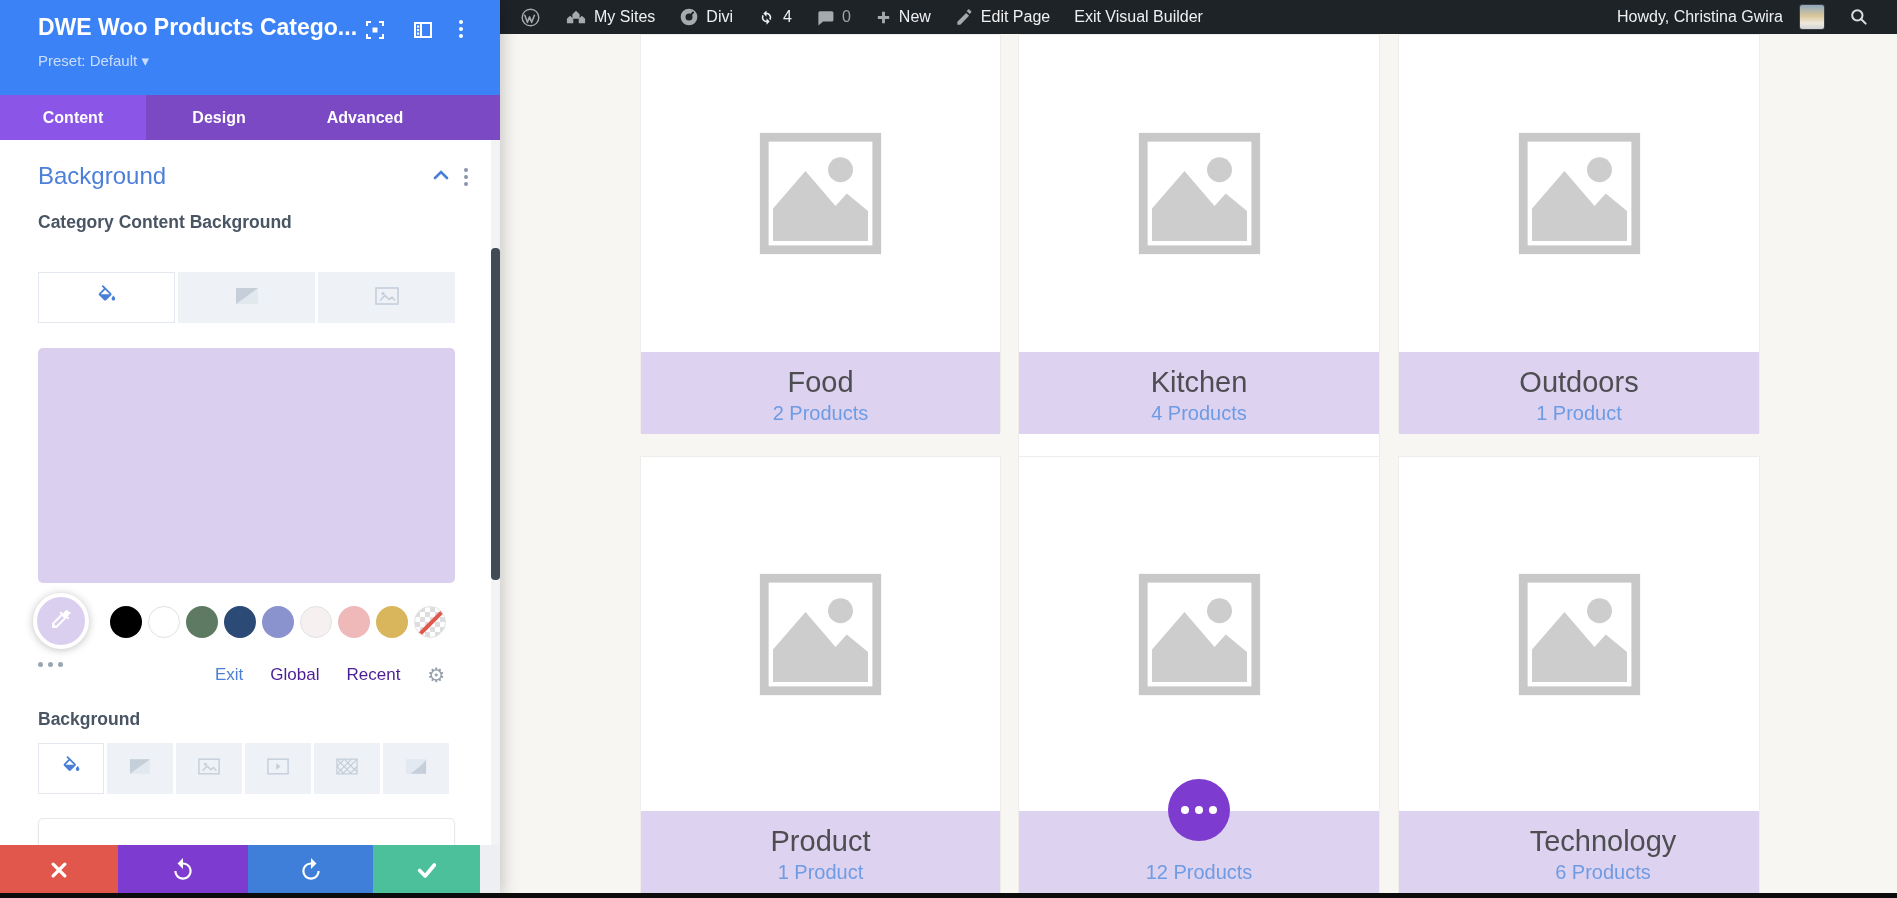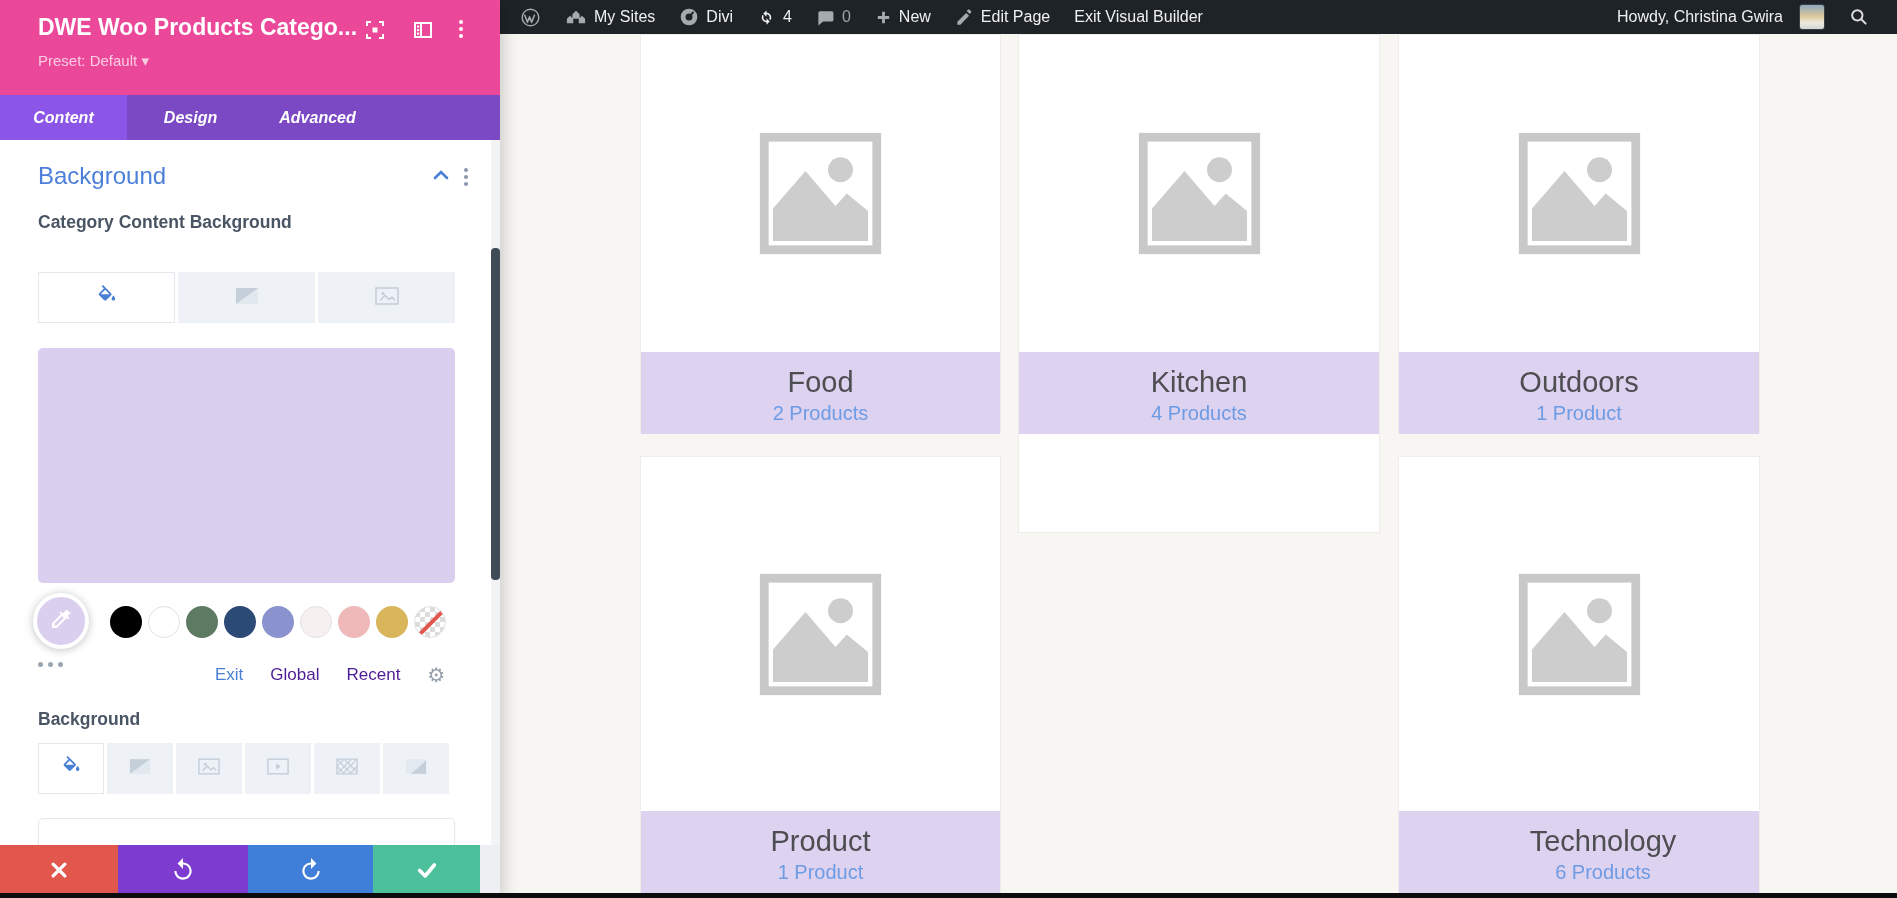--- a/index.html
+++ b/index.html
@@ -27,30 +27,30 @@
   .card-count { font-size:20px; color:#6d9be4; display:inline-block; text-decoration:none; }
   .opt-circle { position:absolute; left:50%; top:-32px; transform:translateX(-50%);
                 width:62px; height:62px; border-radius:50%; background:#7e3bd0;
                 display:flex; align-items:center; justify-content:center; gap:6px; cursor:pointer; }
   .opt-circle i { width:8px; height:8px; border-radius:50%; background:#fff; }
   .bottom-edge { position:absolute; left:0; bottom:0; width:1897px; height:5px; background:#0c0c0c; z-index:30; }
 
   
   .panel { position:absolute; left:0; top:0; width:500px; height:898px; background:#fff; z-index:10;
            box-shadow:0 0 18px rgba(0,0,0,.25); }
-  .panel-header { position:absolute; left:0; top:0; width:500px; height:95px; background:#ec4899; color:#fff; }
+  .panel-header { position:absolute; left:0; top:0; width:500px; height:95px; background:#3b82f6; color:#fff; }
   .panel-title { position:absolute; left:38px; top:14px; font-size:23px; font-weight:700; white-space:nowrap; }
   .panel-preset { position:absolute; left:38px; top:52px; font-size:15px; color:rgba(255,255,255,.72); cursor:pointer; }
   .hicon { position:absolute; top:18px; color:#fff; cursor:pointer; }
   .kebab { display:flex; flex-direction:column; gap:3px; }
   .kebab i { width:4px; height:4px; border-radius:50%; background:currentColor; }
 
   .panel-tabs { position:absolute; left:0; top:95px; width:500px; height:45px; background:#7b49c4; display:flex; }
-  .ptab { width:127px; height:45px; display:flex; align-items:center; justify-content:center;
-          color:#fff; font-size:16px; font-weight:700; cursor:pointer;font-style:italic; }
+  .ptab { width:146px; height:45px; display:flex; align-items:center; justify-content:center;
+          color:#fff; font-size:16px; font-weight:700; cursor:pointer; }
   .ptab.active { background:#8b55e8; }
 
   .panel-body { position:absolute; left:0; top:140px; width:500px; height:705px; background:#fff; }
   .sec-title { position:absolute; left:38px; top:22px; font-size:24px; color:#4c7fd9; font-weight:500; cursor:pointer; }
   .sec-chevron { position:absolute; left:432px; top:28px; color:#4a7fd6; cursor:pointer; }
   .sec-kebab { position:absolute; left:464px; top:28px; color:#8a94ad; cursor:pointer; }
   .fld-label { position:absolute; left:38px; font-size:17.5px; font-weight:700; color:#4a5564; width:280px; line-height:1.45; }
 
   .bgtabs { position:absolute; left:38px; display:flex; gap:3px; }
   .bgtab { height:51px; background:#eef2f7; display:flex; align-items:center; justify-content:center;
@@ -229,20 +229,38 @@
         <circle cx="66" cy="31" r="10" fill="#cdcdcd"></circle>
         <path d="M12 62 L38 32 L62 60 L71 50 L88 64 L88 88 L12 88 Z" fill="#cdcdcd"></path>
       </svg>
     </div>
     <div class="card-footer" style="height:83px;">
       <div class="card-name">Product</div>
       <a class="card-count">1 Product</a>
     </div>
   </div>
 
+  <div class="card" style="left:518px; top:456px; width:362px; height:437px;">
+    <div class="card-img" style="height:354px;">
+      <svg width="125" height="125" viewBox="0 0 100 100">
+        <rect x="5" y="5" width="90" height="90" fill="#fff" stroke="#c8c8c8" stroke-width="7"></rect>
+        <circle cx="66" cy="31" r="10" fill="#cdcdcd"></circle>
+        <path d="M12 62 L38 32 L62 60 L71 50 L88 64 L88 88 L12 88 Z" fill="#cdcdcd"></path>
+      </svg>
+    </div>
+    <div class="card-footer" style="height:83px;">
+      <div class="opt-circle">
+          <i></i>
+          <i></i>
+          <i></i>
+        </div>
+      <div class="card-name"></div>
+      <a class="card-count">12 Products</a>
+    </div>
+  </div>
 
   <div class="card" style="left:898px; top:456px; width:362px; height:437px;">
     <div class="card-img" style="height:354px;">
       <svg width="125" height="125" viewBox="0 0 100 100">
         <rect x="5" y="5" width="90" height="90" fill="#fff" stroke="#c8c8c8" stroke-width="7"></rect>
         <circle cx="66" cy="31" r="10" fill="#cdcdcd"></circle>
         <path d="M12 62 L38 32 L62 60 L71 50 L88 64 L88 88 L12 88 Z" fill="#cdcdcd"></path>
       </svg>
     </div>
     <div class="card-footer" style="height:83px;padding-left:48px;">

